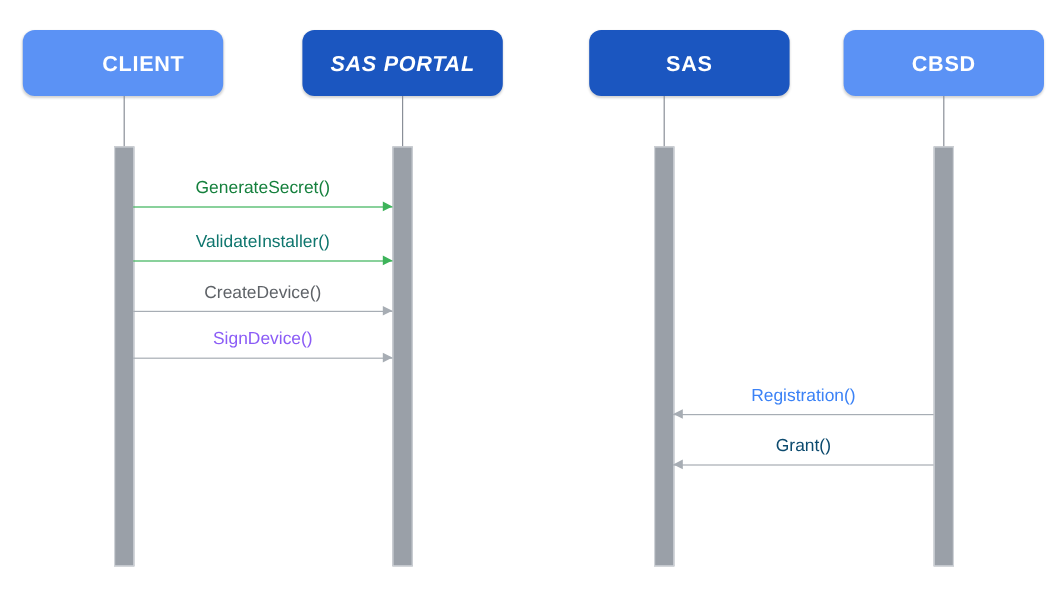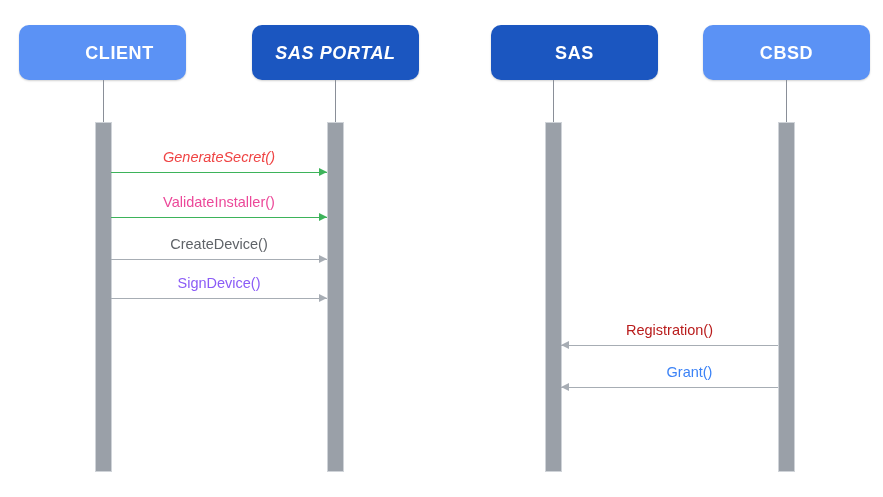--- a/index.html
+++ b/index.html
@@ -121,42 +121,42 @@
         <span class="participant-label">CBSD</span>
       </div>
       <div class="lifeline-stem" style="left: 786px; top: 80px; height: 42px; background: rgb(138, 143, 152);"></div>
       <div class="activation-bar" style="left: 778px; top: 122px; height: 350px; background: rgb(154, 160, 168); border-color: rgb(207, 211, 216);"></div>
     </div>
 
   <div id="messages-layer">
       <div class="message" style="left: 111px; top: 172px; width: 216px;">
         <div class="message-line" style="background: rgb(61, 179, 90);"></div>
         <div class="arrowhead right" style="border-left-color: rgb(61, 179, 90);"></div>
-        <div class="message-label" style="color: #ef4444; font-style: italic;">GenerateSecret()</div>
+        <div class="message-label" style="color: #15803d;">GenerateSecret()</div>
       </div>
       <div class="message" style="left: 111px; top: 217px; width: 216px;">
         <div class="message-line" style="background: rgb(61, 179, 90);"></div>
         <div class="arrowhead right" style="border-left-color: rgb(61, 179, 90);"></div>
-        <div class="message-label" style="color: #ec4899;">ValidateInstaller()</div>
+        <div class="message-label" style="color: #0f766e;">ValidateInstaller()</div>
       </div>
       <div class="message" style="left: 111px; top: 259px; width: 216px;">
         <div class="message-line" style="background: rgb(167, 173, 180);"></div>
         <div class="arrowhead right" style="border-left-color: rgb(167, 173, 180);"></div>
         <div class="message-label" style="color: rgb(95, 99, 104);">CreateDevice()</div>
       </div>
       <div class="message" style="left: 111px; top: 298px; width: 216px;">
         <div class="message-line" style="background: rgb(167, 173, 180);"></div>
         <div class="arrowhead right" style="border-left-color: rgb(167, 173, 180);"></div>
         <div class="message-label" style="color: #8b5cf6;">SignDevice()</div>
       </div>
       <div class="message" style="left: 561px; top: 345px; width: 217px;">
         <div class="message-line" style="background: rgb(167, 173, 180);"></div>
         <div class="arrowhead left" style="border-right-color: rgb(167, 173, 180);"></div>
-        <div class="message-label" style="color: #b91c1c;">Registration()</div>
+        <div class="message-label" style="color: #3b82f6;">Registration()</div>
       </div>
       <div class="message" style="left: 561px; top: 387px; width: 217px;">
         <div class="message-line" style="background: rgb(167, 173, 180);"></div>
         <div class="arrowhead left" style="border-right-color: rgb(167, 173, 180);"></div>
-        <div class="message-label" style="color: #3b82f6; padding-left: 20px;">Grant()</div>
+        <div class="message-label" style="color: #0c4a6e;">Grant()</div>
       </div>
     </div>
 
 </div>
 
 </body></html>

